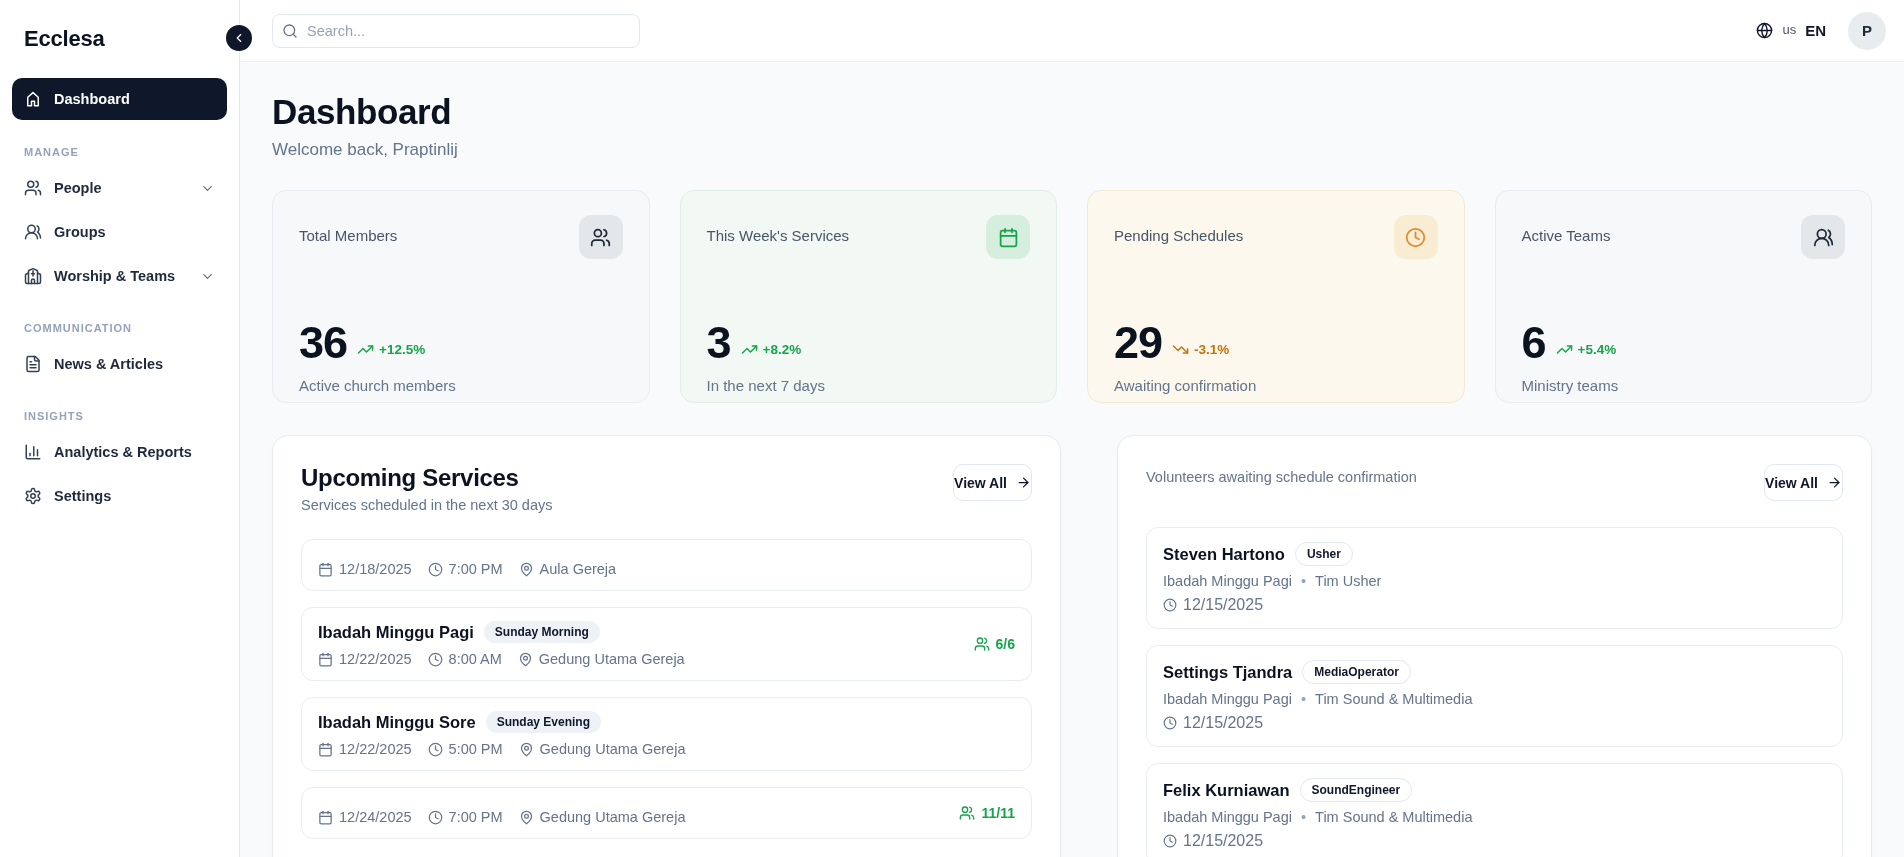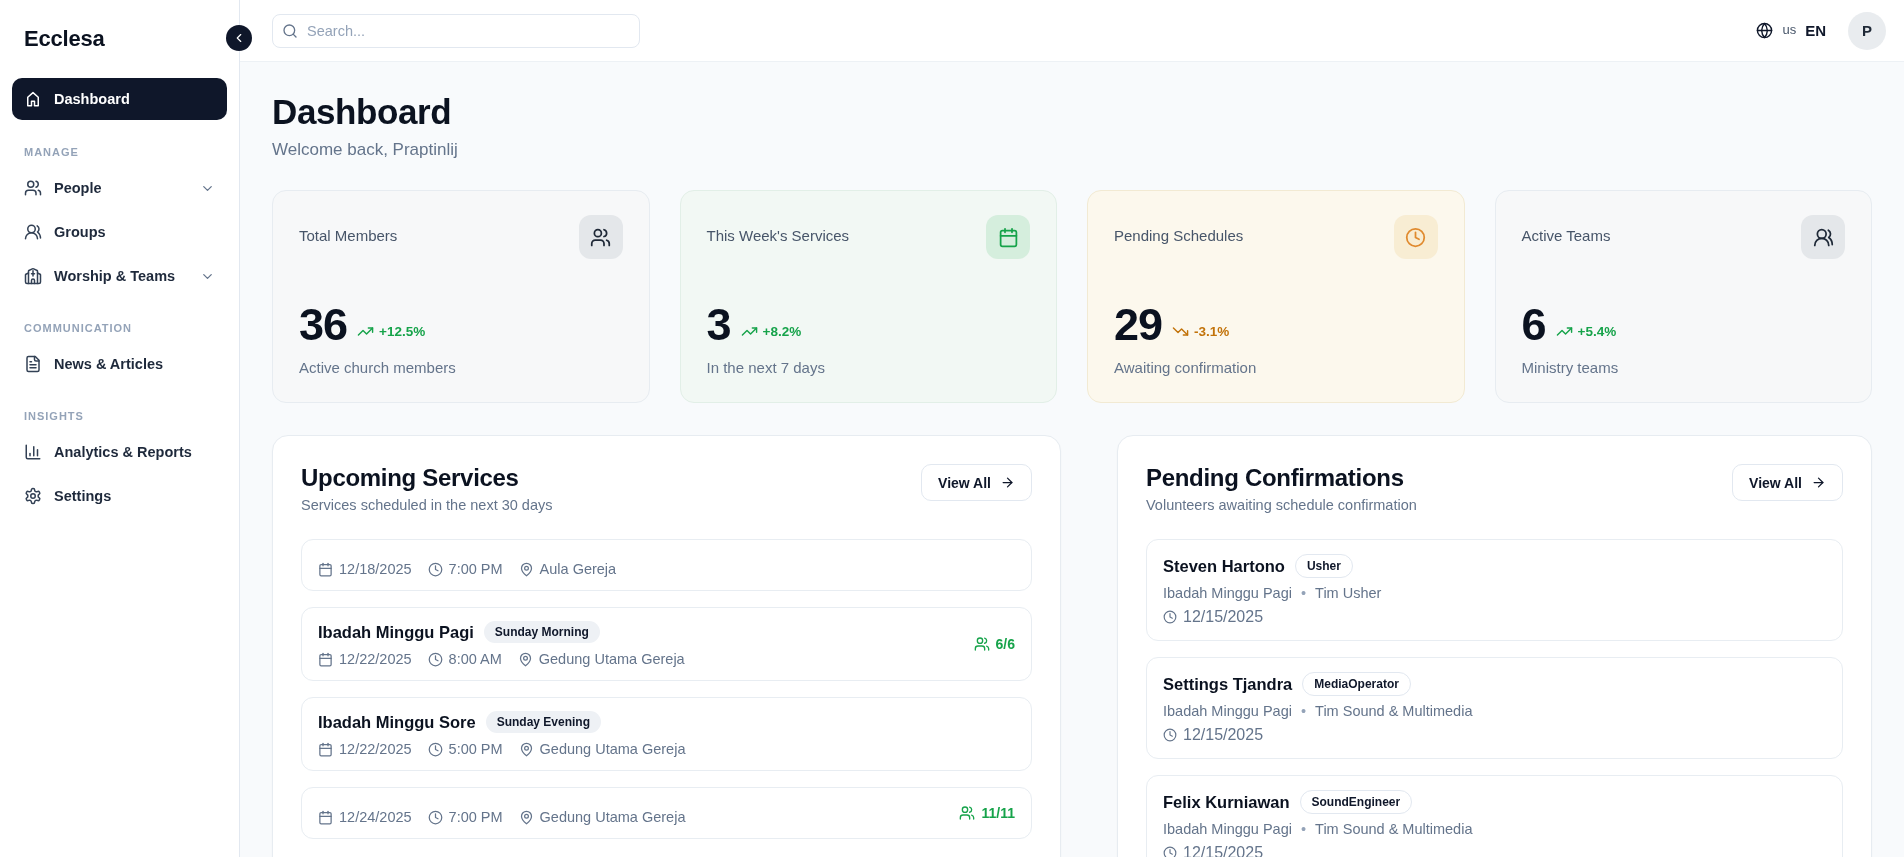--- a/index.html
+++ b/index.html
@@ -71,21 +71,21 @@
   }
 
   
   .main { flex:1; overflow:hidden; padding:30px 32px 0 32px; }
   .page-title { font-size:35px; font-weight:800; letter-spacing:-0.4px; color:#0b1220; }
   .page-sub { margin-top:8px; font-size:17px; color:#64748b; }
 
   
   .stats { margin-top:30px; display:grid; grid-template-columns:repeat(4,1fr); gap:30px; }
   .stat {
-    border-radius:14px; padding:24px 26px 26px 26px; border:1px solid #e7ecf1;
+    border-radius:14px; padding:24px 26px 8px 26px; border:1px solid #e7ecf1;
     min-height:213px; display:flex; flex-direction:column;
   }
   .stat--members, .stat--teams { background:#f7f8f9; }
   .stat--services { background:#f2f8f4; border-color:#e2efe7; }
   .stat--pending  { background:#fcf8ed; border-color:#f2ead3; }
   .stat-top { display:flex; align-items:flex-start; justify-content:space-between; }
   .stat-label { font-size:15px; font-weight:500; color:#475569; padding-top:12px; }
   .stat-iconbox {
     width:44px; height:44px; border-radius:12px;
     display:flex; align-items:center; justify-content:center;
@@ -105,21 +105,21 @@
   
   .panels { margin-top:32px; display:grid; grid-template-columns:1.045fr 1fr; gap:56px; }
   .panel {
     background:#fff; border:1px solid #e7ecf1; border-radius:16px;
     padding:28px; box-shadow:0 1px 2px rgba(15,23,42,0.03);
   }
   .panel-head { display:flex; align-items:flex-start; justify-content:space-between; margin-bottom:26px; }
   .panel-title { font-size:24px; font-weight:800; letter-spacing:-0.3px; color:#0b1220; }
   .panel-sub { margin-top:5px; font-size:14.5px; color:#64748b; }
   .view-all {
-    display:flex; align-items:center; gap:9px; height:37px; padding:0 16px;
+    display:flex; align-items:center; gap:9px; height:37px; padding:0 0;
     background:#fff; border:1px solid #e2e8f0; border-radius:10px;
     font-size:14px; font-weight:600; color:#0f172a; font-family:inherit; cursor:pointer;
   }
   .view-all .ic { width:15px; height:15px; }
 
   .item-list { display:flex; flex-direction:column; gap:16px; }
   .item {
     border:1px solid #e8edf2; border-radius:12px; background:#fff;
     padding:13px 16px; display:flex; align-items:center; cursor:pointer;
   }
@@ -598,21 +598,20 @@
                 </span>
               <span>11/11</span>
             </span>
           </div>
         </div>
       </div>
 
       <div class="panel">
         <div class="panel-head">
           <div>
-            <div class="panel-title">Pending Confirmations</div>
             <div class="panel-sub">Volunteers awaiting schedule confirmation</div>
           </div>
           <button class="view-all">
             <span>View All</span>
             <span class="ic">
                 <svg viewBox="0 0 24 24" fill="none" stroke="currentColor" stroke-width="2" stroke-linecap="round" stroke-linejoin="round">
                   <path d="M5 12h14"></path>
                   <path d="m12 5 7 7-7 7"></path>
                 </svg>
               </span>

